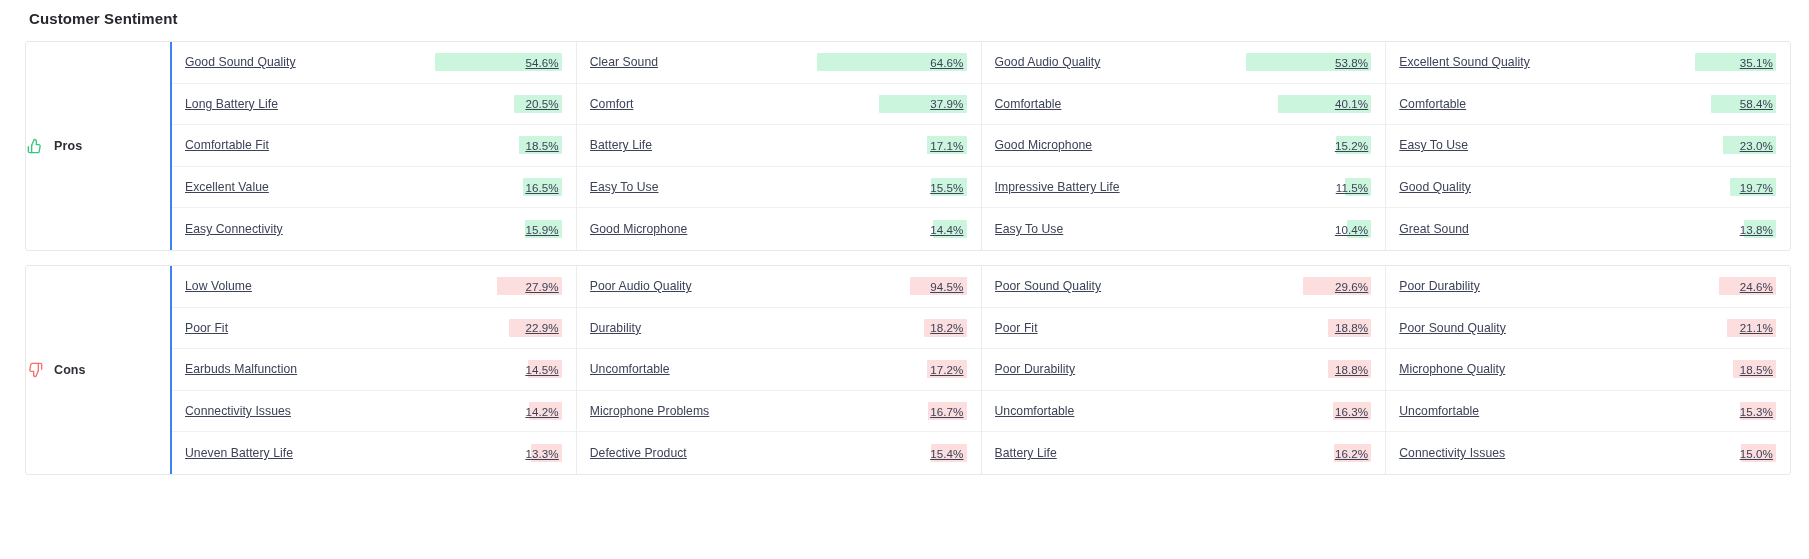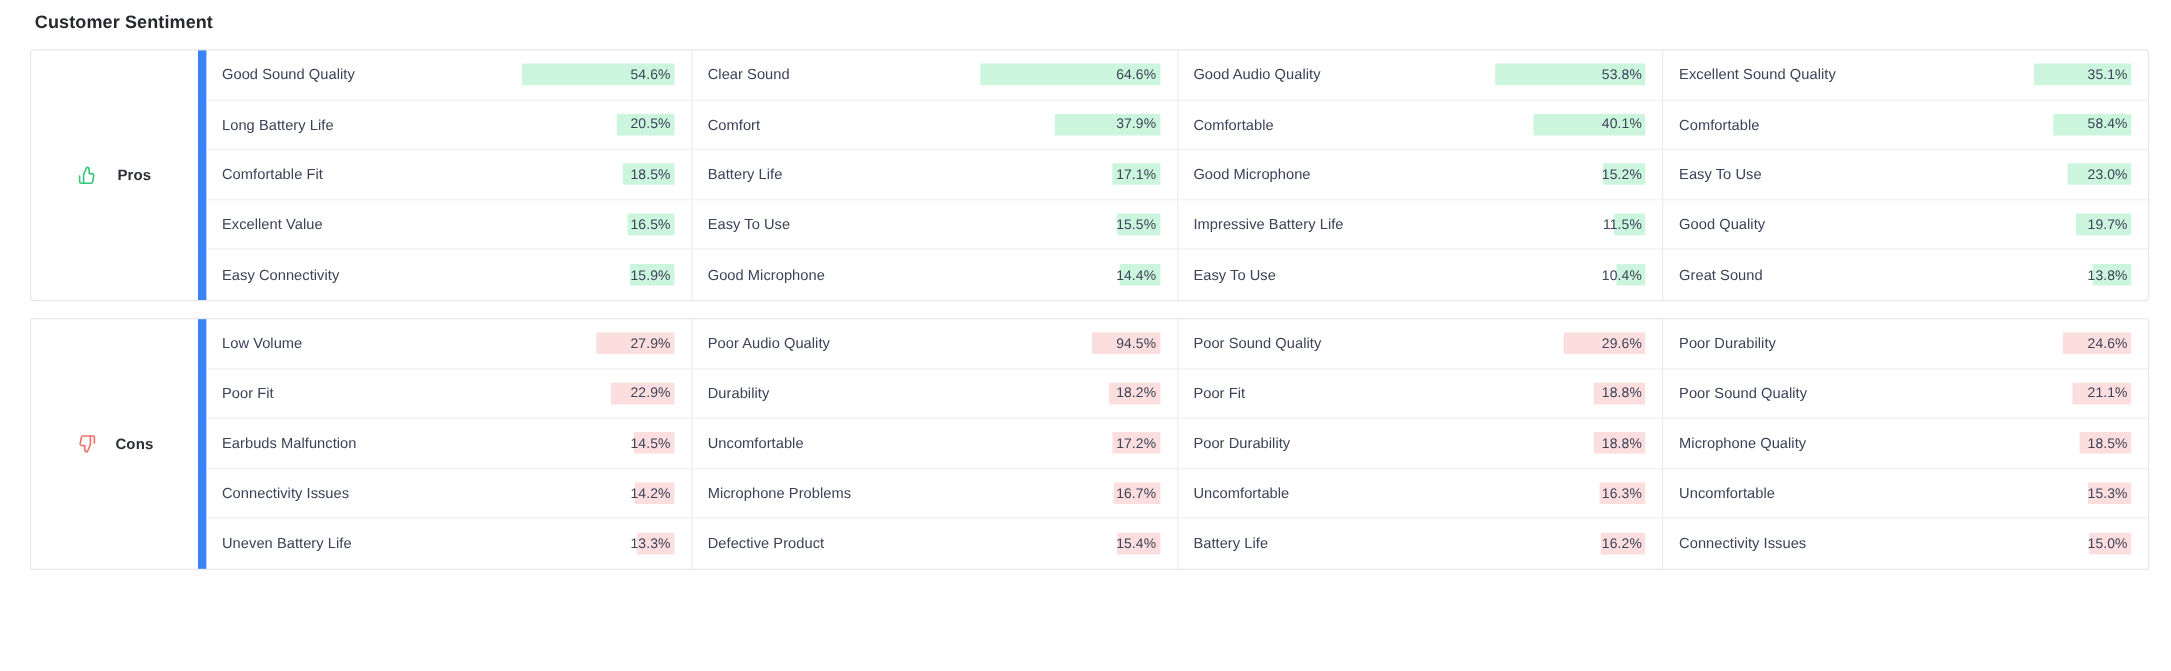--- a/index.html
+++ b/index.html
@@ -28,25 +28,24 @@
     display:flex;
     align-items:stretch;
     margin-bottom:14px;
     box-sizing:border-box;
   }
 
   
   .sentiment-label{
     width:146px;
     min-width:146px;
-    border-right:7px solid #3b82f6;
+    border-right:2px solid #3b82f6;
     display:flex;
     align-items:center;
-    justify-content:center;
-    gap:16px;
+    gap:11px;
     box-sizing:border-box;
   }
   .sentiment-icon{
     width:17px;height:17px;
     display:inline-flex;
     align-items:center;justify-content:center;
     flex:none;
   }
   .sentiment-icon svg{display:block;}
   .sentiment-text{
@@ -54,20 +53,21 @@
     font-weight:bold;
     color:#2c2f36;
     letter-spacing:.1px;
   }
 
   
   .cols{
     display:flex;
     flex:1;
     min-width:0;
+    text-decoration:underline;
   }
   .col{
     flex:1 1 0;
     min-width:0;
     border-right:1px solid #ececec;
     box-sizing:border-box;
   }
   .col:last-child{border-right:none;}
 
   .srow{

